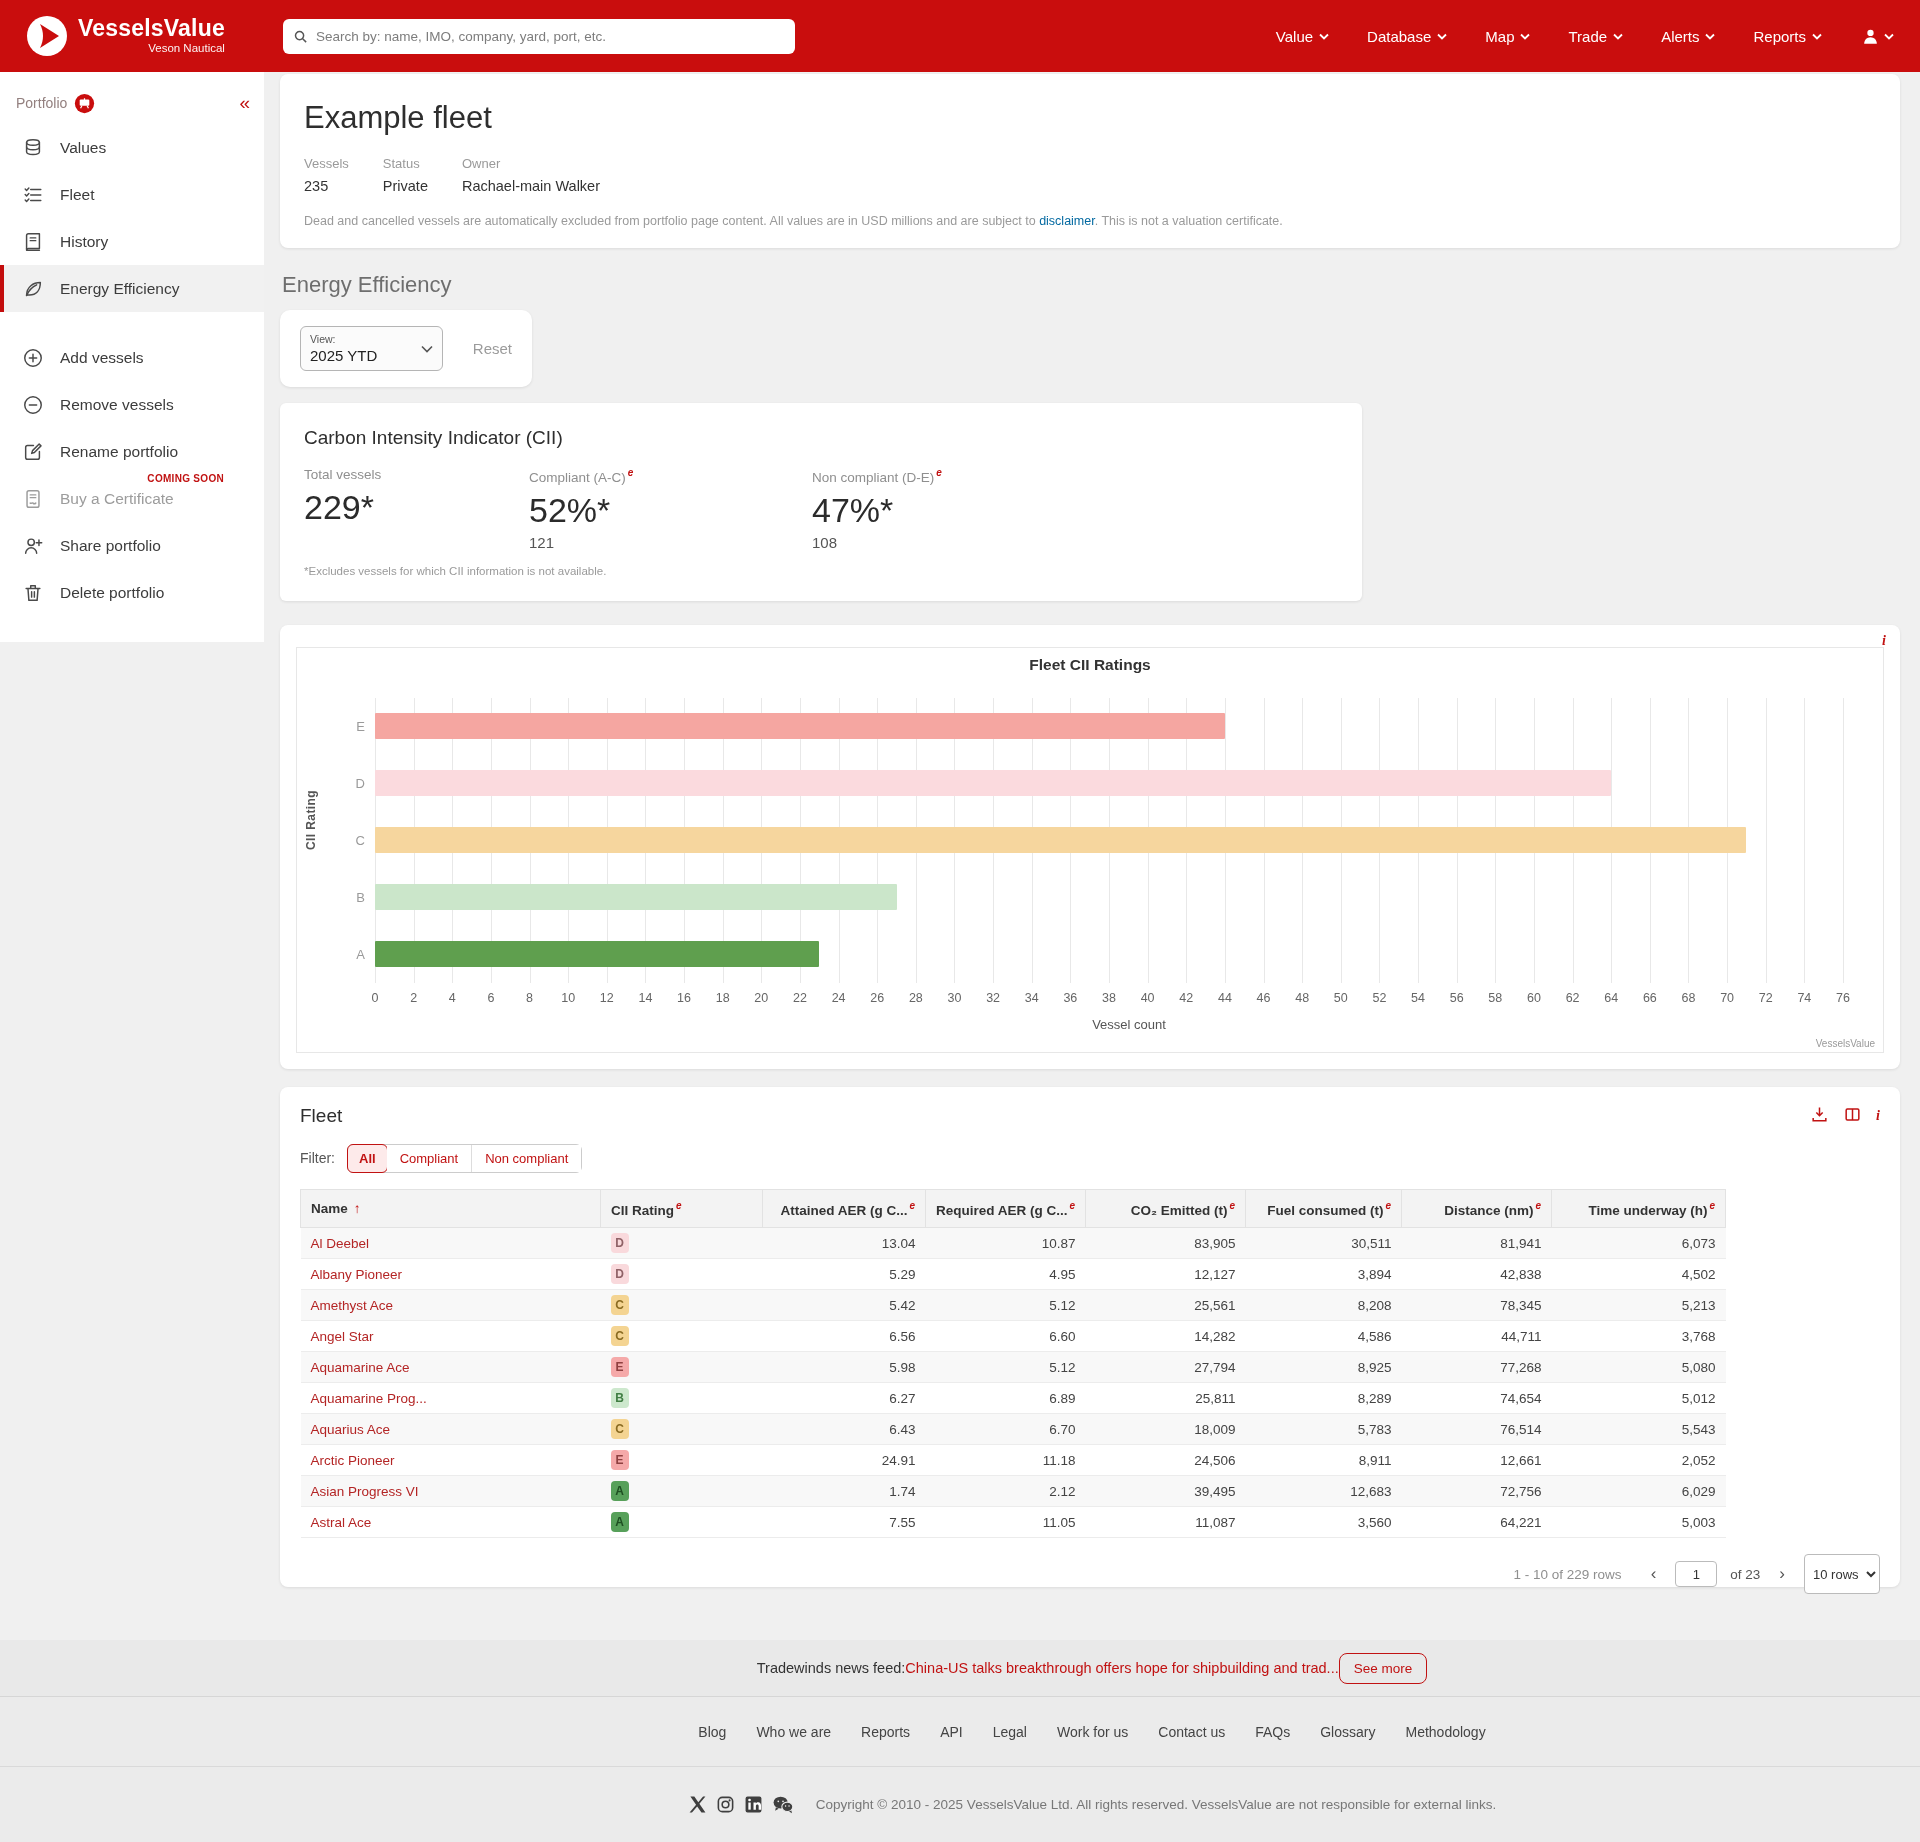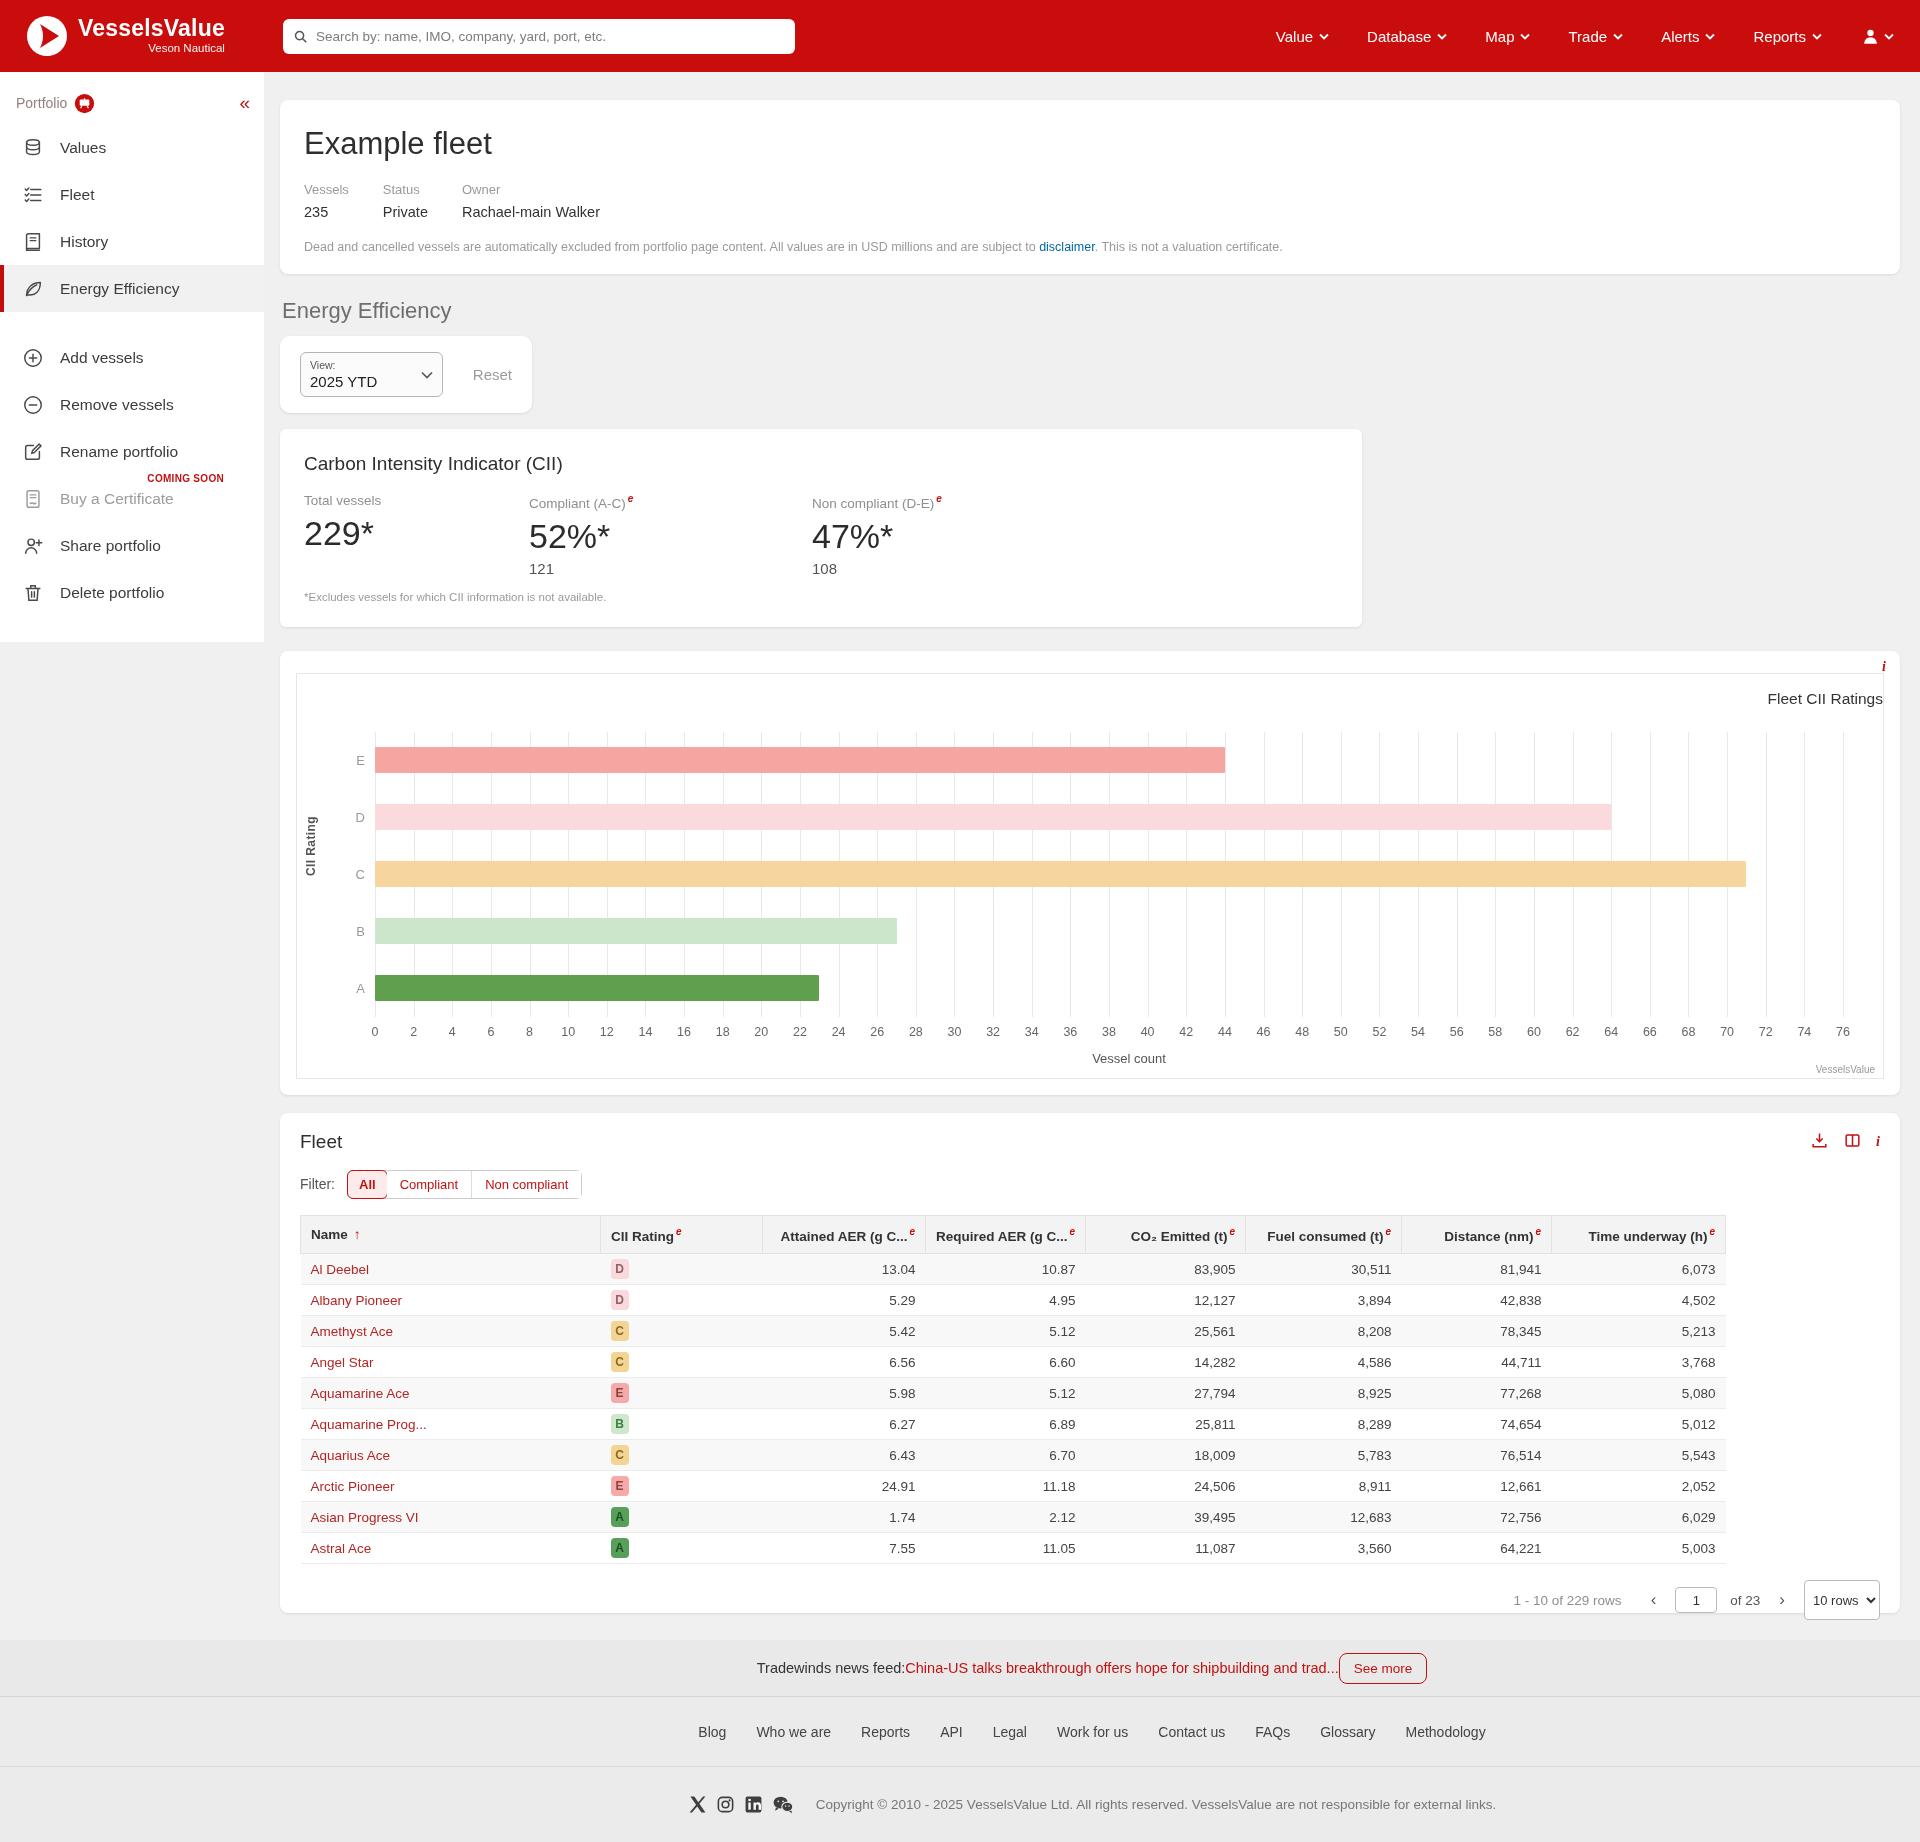--- a/index.html
+++ b/index.html
@@ -24,21 +24,21 @@
   .sidebar { width:264px; background:#fff; padding:14px 0 26px; }
   .side-head { display:flex; align-items:center; padding:6px 14px 10px 16px; color:#93807f; font-size:14px; gap:7px; }
   .side-collapse { margin-left:auto; color:#c11212; font-size:19px; background:none; border:none; cursor:pointer; font-family:inherit; }
   .side-item { height:47px; display:flex; align-items:center; gap:16px; padding-left:22px; font-size:15.5px; color:#3c3c3c; cursor:pointer; position:relative; }
   .side-item.active { background:#f1f1f1; border-left:4px solid #c30d0d; padding-left:18px; }
   .side-item.gap { margin-top:22px; }
   .side-item.disabled { color:#9c9c9c; }
   .side-item svg { flex:0 0 22px; }
   .side-note { position:absolute; top:-2px; right:40px; color:#c11212; font-size:10px; font-weight:700; letter-spacing:.3px;margin-left:20px; }
 
-  .main { flex:1; padding:28px 20px 0 16px; }
+  .main { flex:1; padding:2px 20px 0 16px; }
   .card { background:#fff; border-radius:8px; box-shadow:0 1px 3px rgba(0,0,0,.09); }
 
   
   .head-card { padding:26px 24px 20px; }
   .page-title { font-size:31px; font-weight:400; color:#2e2e2e; }
   .meta-row { display:flex; gap:34px; margin-top:20px; }
   .meta-col .lab { font-size:13px; color:#9a9a9a; }
   .meta-col .val { font-size:14.5px; color:#333; margin-top:7px; }
   .disclaimer { margin-top:20px; font-size:12.5px; color:#9a9a9a; }
   .disclaimer a { color:#0369a1; text-decoration:none; cursor:pointer; }
@@ -61,21 +61,21 @@
   .stat .lab { font-size:13.5px; color:#8f8f8f; }
   .stat .big { font-size:34px; color:#2b2b2b; margin-top:6px; }
   .stat .sub { font-size:15px; color:#555; margin-top:4px; }
   .sup-e { color:#c11212; font-size:10px; font-style:italic; font-weight:700; vertical-align:super; margin-left:2px; }
   .footnote { margin-top:14px; font-size:11.5px; color:#9a9a9a; }
 
   
   .chart-card { margin-top:24px; padding:14px 16px 16px; position:relative; height:444px; }
   .info-i { position:absolute; top:8px; right:14px; color:#c11212; font-weight:700; font-style:italic; font-size:14px; font-family:"Liberation Serif",serif; cursor:pointer; }
   .chart-box { border:1px solid #e7e7e7; height:406px; margin-top:8px; position:relative; background:#fff; }
-  .chart-title { text-align:right; font-size:15.5px; color:#333; font-weight:400; margin-top:16px; }
+  .chart-title { text-align:center; font-size:15.5px; color:#333; font-weight:700; margin-top:8px; }
   .plot { position:relative; height:285px; margin:24px 40px 0 78px; }
   .gridline { position:absolute; top:0; bottom:0; width:1px; background:#e8e8e8; }
   .bar { position:absolute; height:26px; border-radius:1px; }
   .cat-label { position:absolute; left:-34px; width:24px; text-align:right; font-size:13px; color:#9a9a9a; transform:translateY(-50%); }
   .x-tick { position:absolute; transform:translateX(-50%); font-size:12.5px; color:#666; top:293px; }
   .ylab { position:absolute; left:14px; top:172px; transform:translate(-50%,-50%) rotate(-90deg); font-size:12px; font-weight:700; color:#555; letter-spacing:.4px; white-space:nowrap; }
   .xlab { text-align:center; padding-left:78px; margin-top:34px; font-size:13px; color:#555; }
   .watermark { position:absolute; right:8px; bottom:3px; font-size:10px; color:#999; }
 
   

